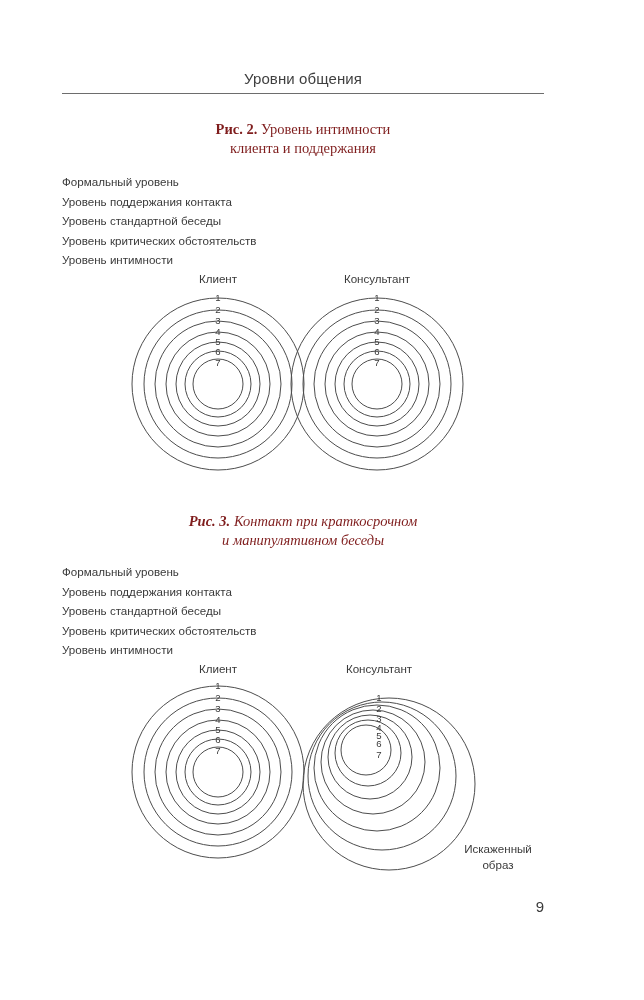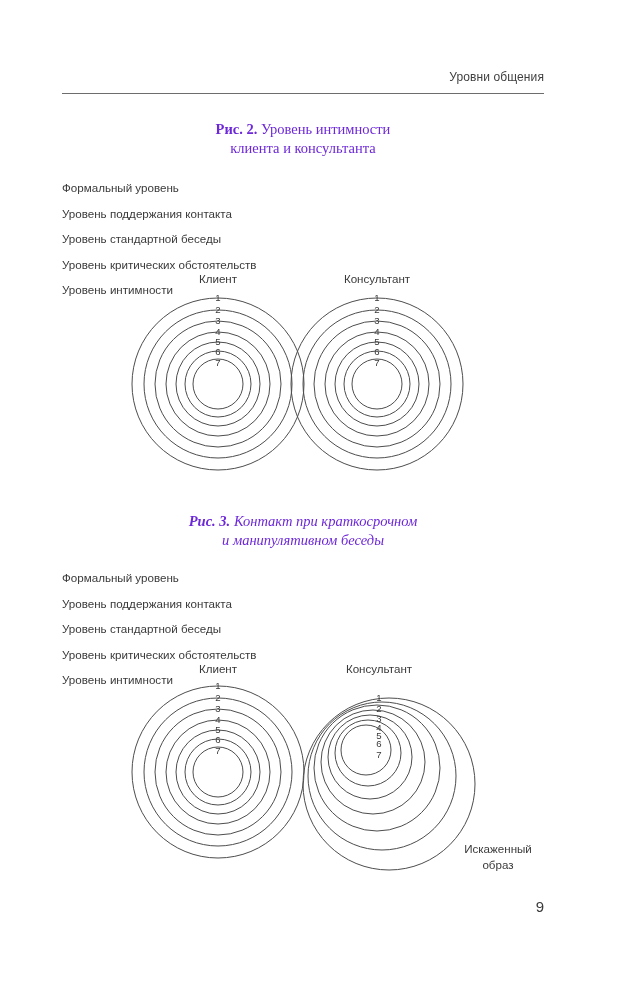--- a/index.html
+++ b/index.html
@@ -22,61 +22,61 @@
     width: 644px;
     height: 1000px;
   }
 
   
   .running-head {
     position: absolute;
     left: 62px;
     top: 70px;
     width: 482px;
-    text-align: right;
-    font-size: 12px;
+    text-align: center;
+    font-size: 15px;
     color: #3f3f3f;
     letter-spacing: .1px;
   }
   .head-rule {
     position: absolute;
     left: 62px;
     top: 93px;
     width: 482px;
     height: 1px;
     background: #6d6d6d;
   }
 
   
   .caption {
     position: absolute;
     left: 62px;
     width: 482px;
     text-align: center;
     font-family: "Liberation Serif", serif;
     font-size: 14.5px;
-    color: #6d28d9;
+    color: #7f1d1d;
     line-height: 19px;
   }
   .caption .fig-no {
     font-weight: bold;
   }
   .caption .line2 {
     display: block;
   }
 
   
   .levels {
     position: absolute;
     left: 62px;
     font-size: 11.6px;
     color: #3a3a3a;
     line-height: 19.6px;
   }
-  .levels div { white-space: nowrap; margin-top: 6px; }
+  .levels div { white-space: nowrap; }
 
   
   .diagram-wrap {
     position: absolute;
     left: 62px;
     width: 482px;
   }
   .diagram-wrap svg {
     display: block;
     overflow: visible;
@@ -121,21 +121,21 @@
 </head>
 <body>
 
 <div class="page">
 
   <div class="running-head">Уровни общения</div>
   <div class="head-rule"></div>
 
   <div class="caption" style="top:120px;">
     <span class="fig-no">Рис. 2.</span><span> Уровень интимности</span>
-    <span class="line2">клиента и консультанта</span>
+    <span class="line2">клиента и поддержания</span>
   </div>
 
   <div class="levels" style="top:172px;">
     <div>Формальный уровень</div>
     <div>Уровень поддержания контакта</div>
     <div>Уровень стандартной беседы</div>
     <div>Уровень критических обстоятельств</div>
     <div>Уровень интимности</div>
   </div>
 

